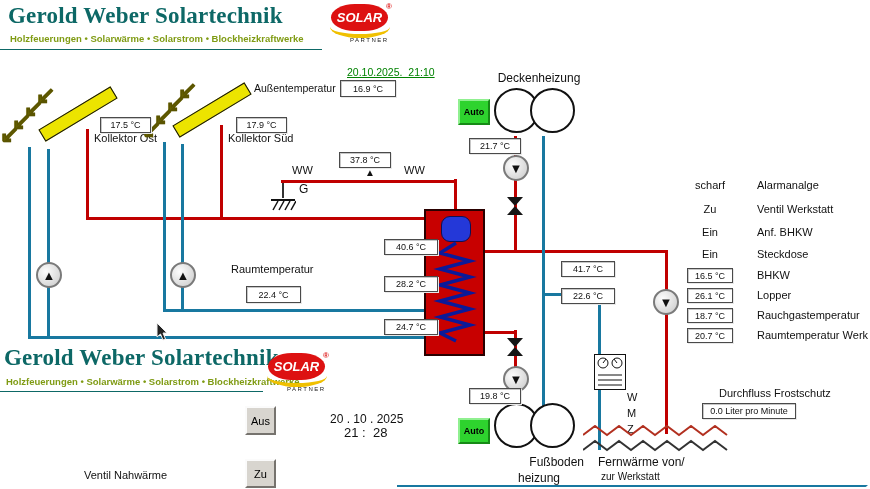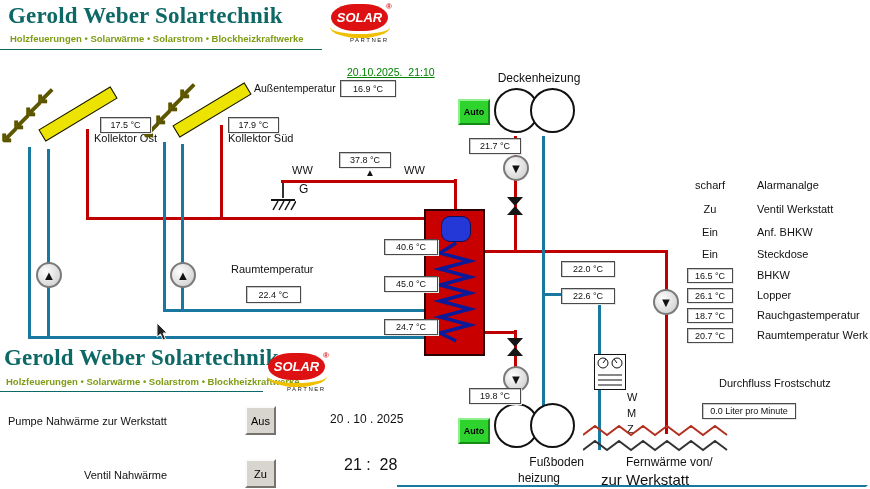--- a/index.html
+++ b/index.html
@@ -86,21 +86,21 @@
   <span class="ray" style="left:0px;top:123px;">↙</span>
   <span class="ray" style="left:178px;top:79px;">↙</span>
   <span class="ray" style="left:166px;top:92px;">↙</span>
   <span class="ray" style="left:154px;top:105px;">↙</span>
   <span class="ray" style="left:142px;top:118px;">↙</span>
 
   <div class="panel" style="left:36px;top:107px;"></div>
   <div class="panel" style="left:170px;top:103px;"></div>
   <div class="vbox" style="left:100px;top:117px;width:49px;height:14px;">17.5 °C</div>
   <div class="lbl" style="left:94px;top:132px;">Kollektor Ost</div>
-  <div class="vbox" style="left:228px;top:117px;width:49px;height:14px;">17.9 °C</div>
+  <div class="vbox" style="left:236px;top:117px;width:49px;height:14px;">17.9 °C</div>
   <div class="lbl" style="left:228px;top:132px;">Kollektor Süd</div>
 
   <div class="pr" style="left:86px;top:129px;width:3px;height:89px;"></div>
   <div class="pr" style="left:220px;top:125px;width:3px;height:93px;"></div>
   <div class="pr" style="left:86px;top:217px;width:339px;height:3px;"></div>
   <div class="pr" style="left:281px;top:180px;width:174px;height:3px;"></div>
   <div class="pr" style="left:454px;top:179px;width:3px;height:31px;"></div>
   <div class="pr" style="left:514px;top:136px;width:3px;height:116px;"></div>
   <div class="pr" style="left:483px;top:250px;width:185px;height:3px;"></div>
   <div class="pr" style="left:665px;top:250px;width:3px;height:184px;"></div>
@@ -150,48 +150,48 @@
   <div class="btn-green" style="left:458px;top:99px;">Auto</div>
   <div class="vbox" style="left:469px;top:138px;width:50px;height:14px;">21.7 °C</div>
 
   <div class="tank">
     <div class="blob"></div>
     <svg class="abs" style="left:0;top:28px;" width="60" height="112">
       <path d="M30,4 L14,14 L44,22 L14,30 L44,38 L14,46 L44,54 L14,62 L44,70 L14,78 L44,86 L14,94 L30,102" stroke="#0a1a9a" stroke-width="3.5" fill="none"></path>
     </svg>
   </div>
   <div class="vbox" style="left:384px;top:239px;width:52px;height:14px;">40.6 °C</div>
-  <div class="vbox" style="left:384px;top:276px;width:52px;height:14px;">45.0 °C</div>
+  <div class="vbox" style="left:384px;top:276px;width:52px;height:14px;">28.2 °C</div>
   <div class="vbox" style="left:384px;top:319px;width:52px;height:14px;">24.7 °C</div>
 
   <div class="lbl" style="left:231px;top:263px;">Raumtemperatur</div>
   <div class="vbox" style="left:246px;top:286px;width:53px;height:15px;">22.4 °C</div>
 
-  <div class="vbox" style="left:561px;top:261px;width:52px;height:14px;">22.0 °C</div>
+  <div class="vbox" style="left:561px;top:261px;width:52px;height:14px;">41.7 °C</div>
   <div class="vbox" style="left:561px;top:288px;width:52px;height:14px;">22.6 °C</div>
 
   <div class="st-state" style="left:688px;top:179px;">scharf</div>
   <div class="st-label" style="left:757px;top:179px;">Alarmanalge</div>
   <div class="st-state" style="left:688px;top:203px;">Zu</div>
   <div class="st-label" style="left:757px;top:203px;">Ventil Werkstatt</div>
   <div class="st-state" style="left:688px;top:226px;">Ein</div>
   <div class="st-label" style="left:757px;top:226px;">Anf. BHKW</div>
   <div class="st-state" style="left:688px;top:248px;">Ein</div>
   <div class="st-label" style="left:757px;top:248px;">Steckdose</div>
 
   <div class="vbox" style="left:687px;top:268px;width:44px;height:13px;">16.5 °C</div>
   <div class="st-label" style="left:757px;top:269px;">BHKW</div>
   <div class="vbox" style="left:687px;top:288px;width:44px;height:13px;">26.1 °C</div>
   <div class="st-label" style="left:757px;top:289px;">Lopper</div>
   <div class="vbox" style="left:687px;top:308px;width:44px;height:13px;">18.7 °C</div>
   <div class="st-label" style="left:757px;top:309px;">Rauchgastemperatur</div>
   <div class="vbox" style="left:687px;top:328px;width:44px;height:13px;">20.7 °C</div>
   <div class="st-label" style="left:757px;top:329px;">Raumtemperatur Werk</div>
 
-  <div class="lbl" style="left:697px;top:377px;padding-left:22px;">Durchfluss Frostschutz</div>
+  <div class="lbl" style="left:697px;top:387px;padding-left:22px;">Durchfluss Frostschutz</div>
   <div class="vbox" style="left:702px;top:403px;width:92px;height:14px;">0.0 Liter pro Minute</div>
 
   <svg class="abs" style="left:594px;top:354px;z-index:5;" width="32" height="36">
     <rect x="0.5" y="0.5" width="31" height="35" fill="#fff" stroke="#111"></rect>
     <circle cx="9" cy="9" r="5" fill="none" stroke="#111"></circle>
     <circle cx="23" cy="9" r="5" fill="none" stroke="#111"></circle>
     <line x1="9" y1="9" x2="12" y2="5" stroke="#111"></line>
     <line x1="23" y1="9" x2="20" y2="5" stroke="#111"></line>
     <line x1="4" y1="21" x2="28" y2="21" stroke="#111"></line>
     <line x1="4" y1="26" x2="28" y2="26" stroke="#111"></line>
@@ -207,38 +207,37 @@
     <div class="circ"></div>
     <div class="circ"></div>
   </div>
   <div class="lbl" style="left:494px;top:455px;width:90px;text-align:right;font-size:12px;">Fußboden</div>
   <div class="lbl" style="left:494px;top:471px;width:90px;text-align:center;font-size:12px;">heizung</div>
 
   <svg class="abs" style="left:583px;top:425px;z-index:2;" width="150" height="27">
     <path d="M0,10 L12,1 L24,10 L36,1 L48,10 L60,1 L72,10 L84,1 L96,10 L108,1 L120,10 L132,1 L144,10" stroke="#b23020" stroke-width="2" fill="none"></path>
     <path d="M0,25 L12,16 L24,25 L36,16 L48,25 L60,16 L72,25 L84,16 L96,25 L108,16 L120,25 L132,16 L144,25" stroke="#333" stroke-width="2" fill="none"></path>
   </svg>
-  <div class="lbl" style="left:598px;top:455px;font-size:12px;margin-left:28px;">Fernwärme von/</div>
-  <div class="lbl" style="left:601px;top:471px;font-size:15px;">zur Werkstatt</div>
+  <div class="lbl" style="left:598px;top:455px;font-size:12px;">Fernwärme von/</div>
+  <div class="lbl" style="left:601px;top:471px;font-size:10px;">zur Werkstatt</div>
 
   <div class="title" style="left:4px;top:345px;">Gerold Weber Solartechnik</div>
   <div class="subtitle" style="left:6px;top:376px;">Holzfeuerungen • Solarwärme • Solarstrom • Blockheizkraftwerke</div>
   <div class="hline" style="left:0;top:391px;width:263px;"></div>
   <div class="logo" style="left:267px;top:351px;">
     <div class="swoosh"></div>
     <div class="oval">SOLAR</div>
     <div class="partner">PARTNER</div>
     <div class="reg">®</div>
   </div>
 
-  <div class="lbl" style="left:8px;top:415px;">Pumpe Nahwärme zur Werkstatt</div>
   <div class="btn-grey" style="left:245px;top:406px;">Aus</div>
   <div class="lbl" style="left:84px;top:469px;">Ventil Nahwärme</div>
   <div class="btn-grey" style="left:245px;top:459px;">Zu</div>
 
   <div class="lbl" style="left:330px;top:412px;font-size:12px;">20 . 10 . 2025</div>
-  <div class="lbl" style="left:344px;top:456px;font-size:16px;">21 :  28</div>
+  <div class="lbl" style="left:344px;top:425px;font-size:13px;">21 :  28</div>
 
   <svg class="abs" style="left:156px;top:322px;z-index:9;" width="14" height="20">
     <polygon points="1,1 1,15 4.5,12 7,18 9.5,17 7,11 11,11" fill="#222" stroke="#eee" stroke-width="1"></polygon>
   </svg>
 
 </div>
 
 </body></html>

